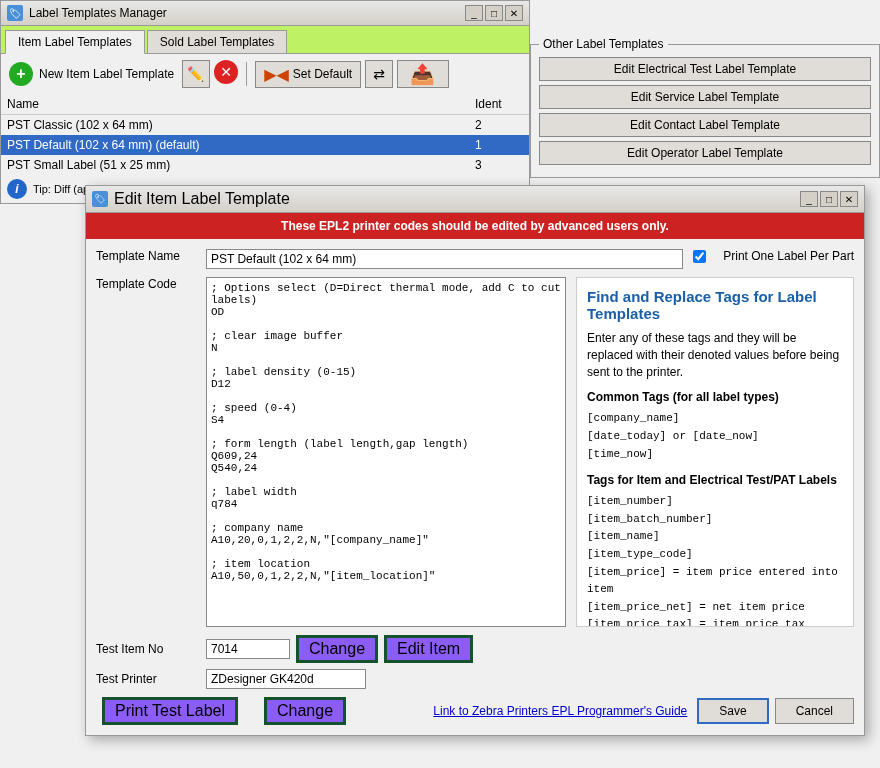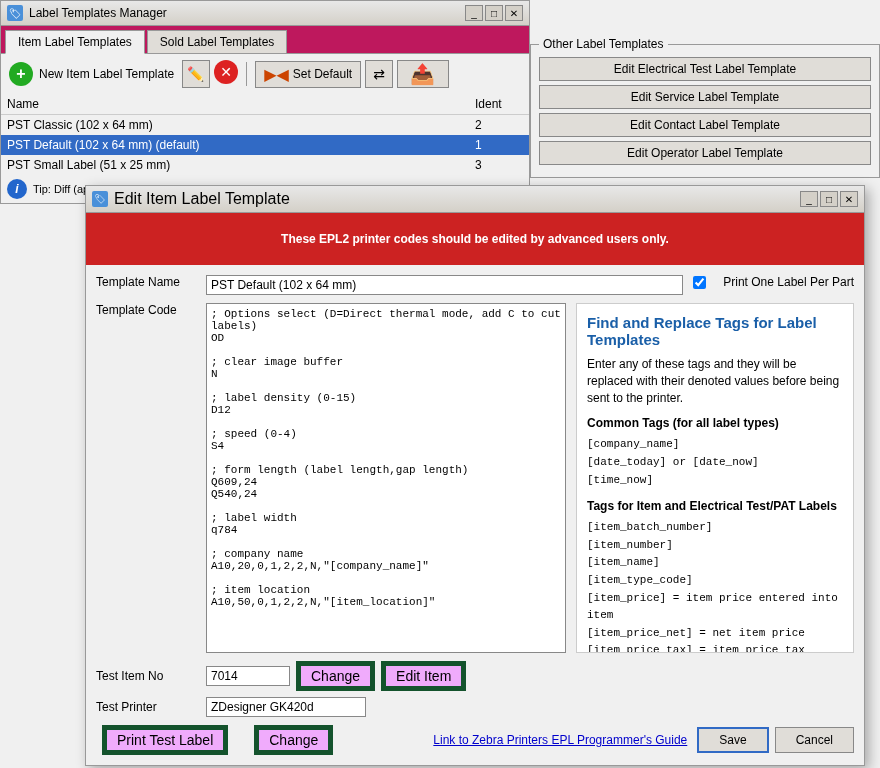--- a/index.html
+++ b/index.html
@@ -21,21 +21,21 @@
       justify-content: space-between;
       border-bottom: 1px solid #999;
     }
     .title-bar-left { display: flex; align-items: center; gap: 6px; }
     .title-bar-icon { width: 16px; height: 16px; background: #4a90d9; border-radius: 2px; display: flex; align-items: center; justify-content: center; font-size: 10px; color: white; }
     .title-bar-text { font-size: 12px; color: #000; }
     .title-bar-controls { display: flex; gap: 2px; }
     .title-btn { width: 18px; height: 16px; background: #d4d0c8; border: 1px solid #888; font-size: 10px; display: flex; align-items: center; justify-content: center; cursor: pointer; }
 
     
-    .tab-bar { display: flex; padding: 4px 4px 0; background: #be185d; }
+    .tab-bar { display: flex; padding: 4px 4px 0; background: #bef264; }
     .tab {
       padding: 4px 12px;
       background: #e0ddd8;
       border: 1px solid #999;
       border-bottom: none;
       cursor: pointer;
       font-size: 12px;
       margin-right: 2px;
     }
     .tab.active {
@@ -150,21 +150,21 @@
       justify-content: space-between;
       border-bottom: 1px solid #999;
     }
     .dialog-title-text { font-size: 16px; }
     .dialog-controls { display: flex; gap: 2px; }
 
     .warning-bar {
       background: #cc2222;
       color: white;
       text-align: center;
-      padding: 19px;
+      padding: 6px;
       font-size: 12px;
       font-weight: bold;
     }
 
     .dialog-body { padding: 10px; }
 
     .form-row { display: flex; align-items: flex-start; margin-bottom: 8px; }
     .form-label { width: 110px; font-size: 12px; flex-shrink: 0; }
     .form-input {
       flex: 1;
@@ -207,24 +207,24 @@
     .test-label { width: 110px; font-size: 12px; flex-shrink: 0; }
     .test-input {
       width: 84px;
       padding: 2px 4px;
       border: 1px solid #888;
       background: white;
       font-size: 12px;
     }
     .test-btn {
       padding: 2px 10px;
-      background: #f0abfc;
-      border: 5px solid #14532d;
-      cursor: pointer;
-      font-size: 14px;
+      background: #8b5cf6;
+      border: 3px solid #14532d;
+      cursor: pointer;
+      font-size: 16px;
       margin-left: 6px;
     }
 
     .bottom-row {
       display: flex;
       align-items: center;
       justify-content: space-between;
       margin-top: 8px;
     }
     .bottom-left { display: flex; gap: 20px; }
@@ -398,22 +398,22 @@
 ; item location
 A10,50,0,1,2,2,N,"[item_location]"</textarea>
         <div class="right-panel">
           <h2>Find and Replace Tags for Label Templates</h2>
           <p>Enter any of these tags and they will be replaced with their denoted values before being sent to the printer.</p>
           <h3>Common Tags (for all label types)</h3>
           <span class="tag">[company_name]</span>
           <span class="tag">[date_today] or [date_now]</span>
           <span class="tag">[time_now]</span>
           <h3>Tags for Item and Electrical Test/PAT Labels</h3>
+          <span class="tag">[item_number]</span>
           <span class="tag">[item_batch_number]</span>
-          <span class="tag">[item_number]</span>
           <span class="tag">[item_name]</span>
           <span class="tag">[item_type_code]</span>
           <span class="tag">[item_price] = item price entered into item</span>
           <span class="tag">[item_price_net] = net item price</span>
           <span class="tag">[item_price_tax] = item price tax amount</span>
 
         </div>
       </div>
     </div>
 

